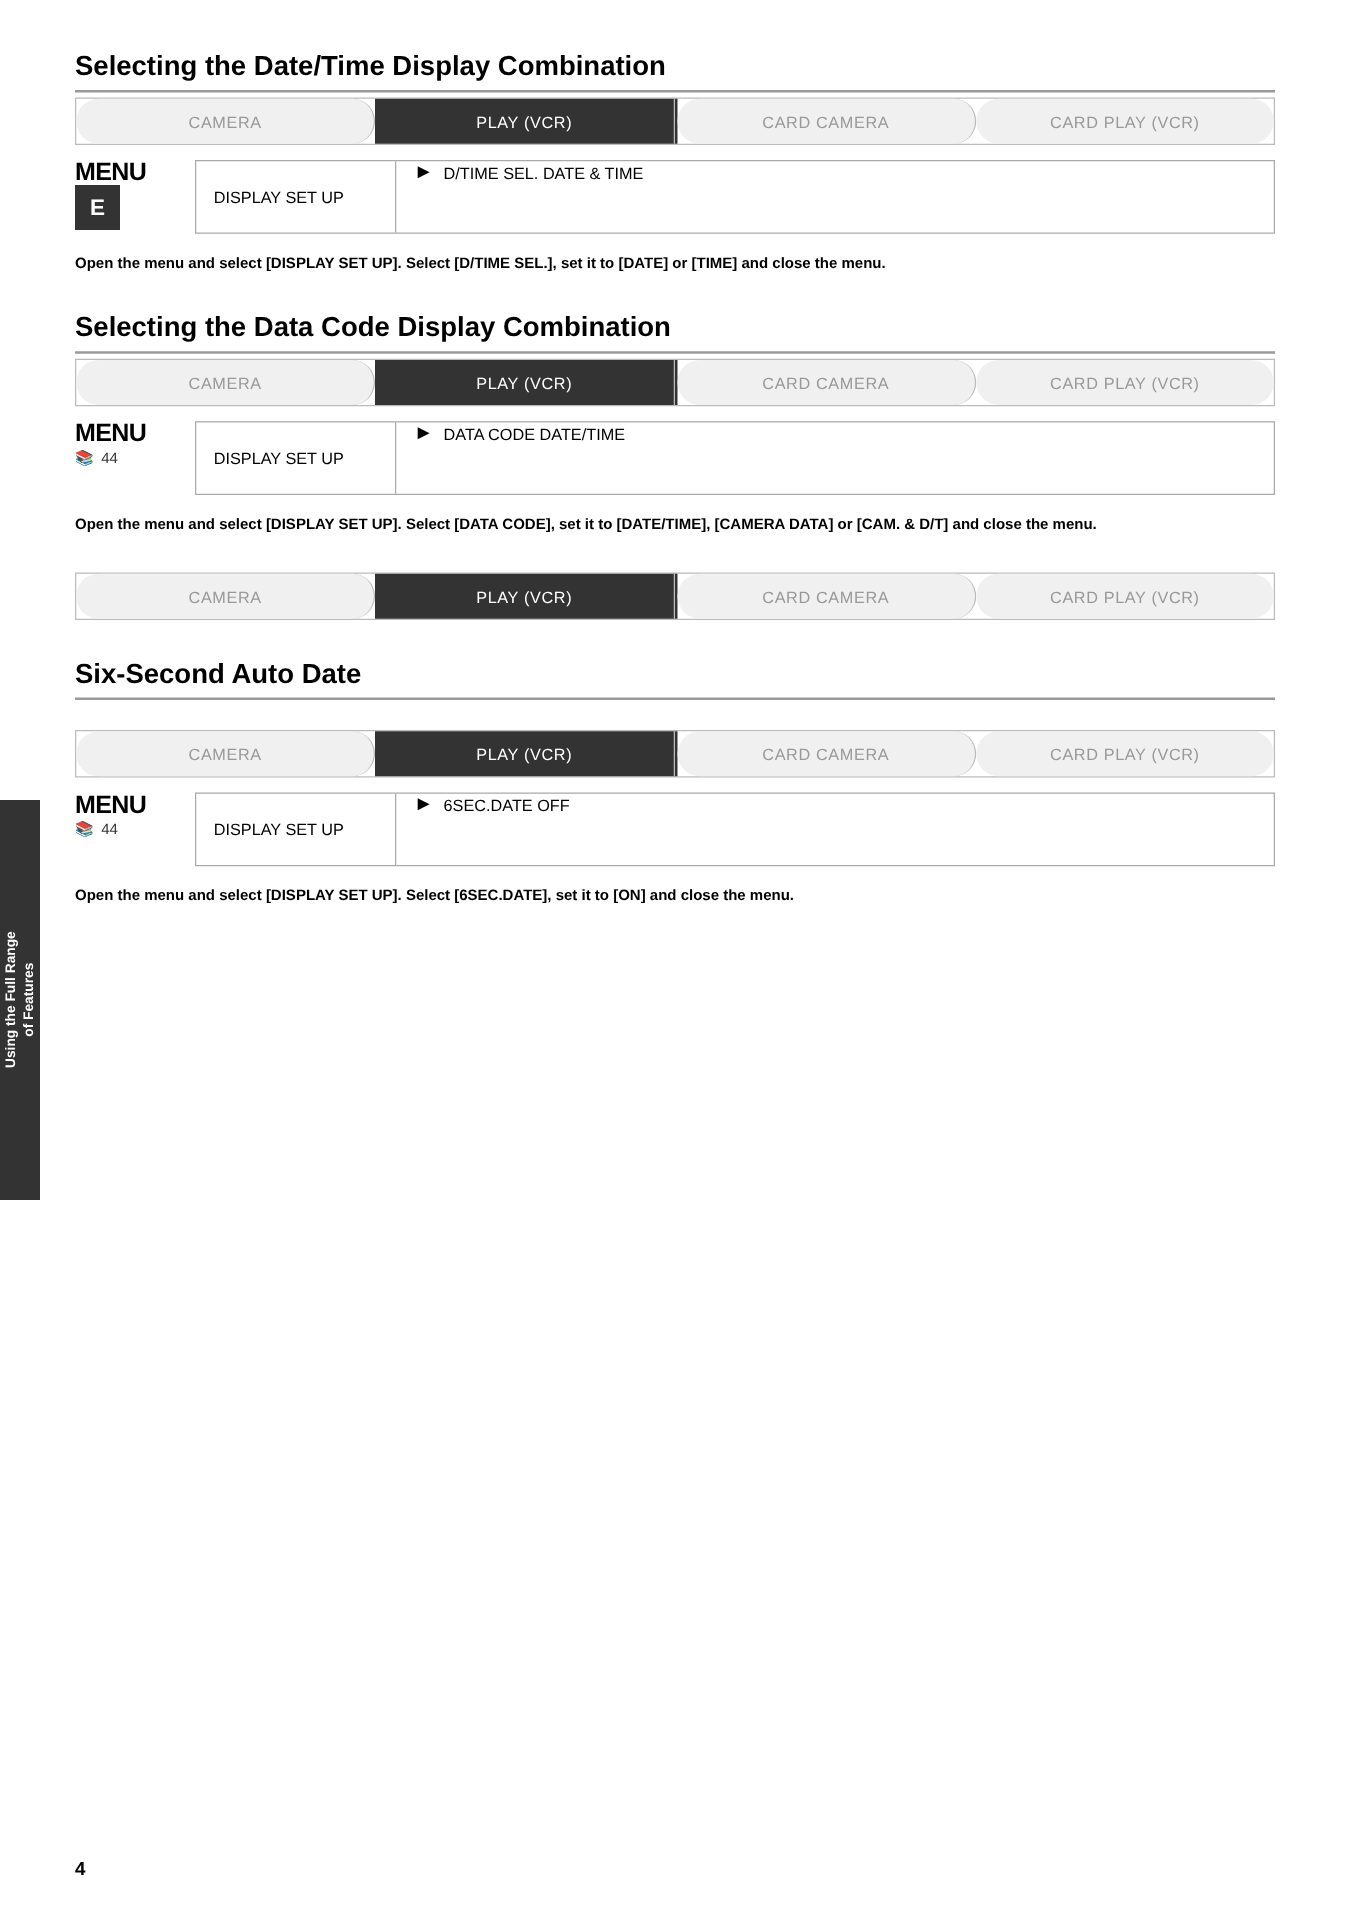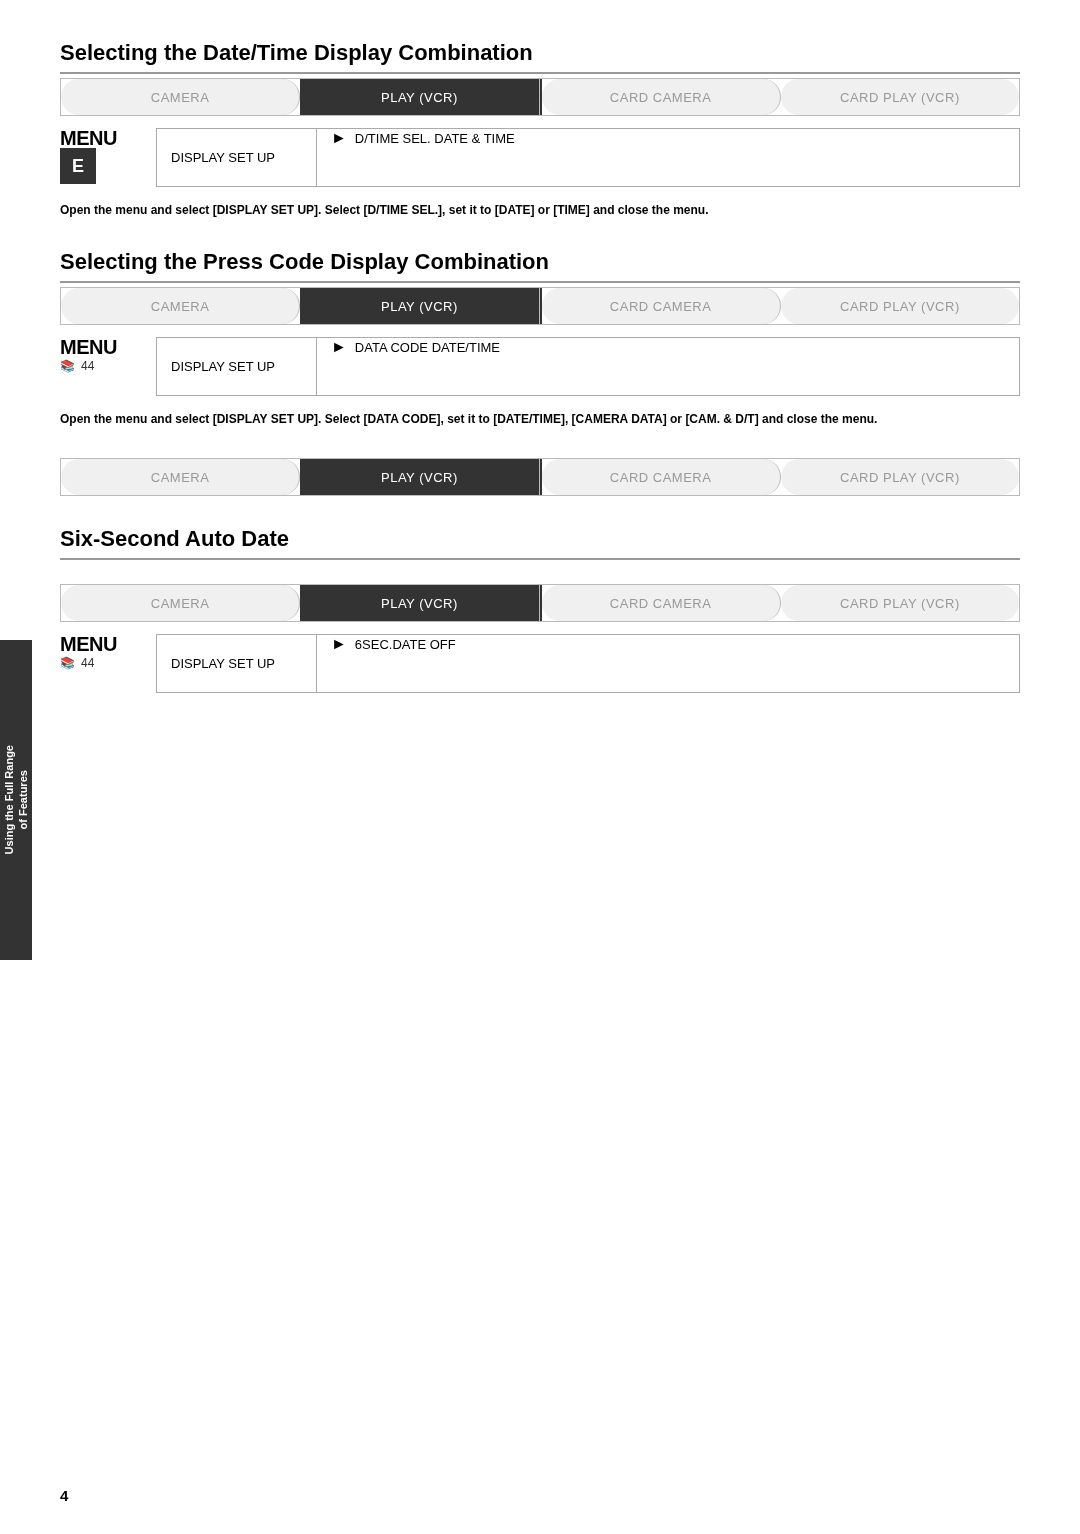--- a/index.html
+++ b/index.html
@@ -223,21 +223,21 @@
         <span class="arrow-icon">►</span>
         <span>D/TIME SEL. DATE &amp; TIME</span>
       </div>
     </div>
   </div>
 
   <p class="body-text"><b>Open the menu and select [DISPLAY SET UP]. Select [D/TIME SEL.], set it to [DATE] or [TIME] and close the menu.</b></p>
 </div>
 
 <div class="section">
-  <h2 class="section-title">Selecting the Press Code Display Combination</h2>
+  <h2 class="section-title">Selecting the Data Code Display Combination</h2>
 
   <div class="mode-bar">
     <div class="mode-cell mode-inactive">CAMERA</div>
     <div class="mode-cell mode-active">PLAY (VCR)</div>
     <div class="mode-divider"></div>
     <div class="mode-cell mode-inactive">CARD CAMERA</div>
     <div class="mode-cell mode-inactive">CARD PLAY (VCR)</div>
   </div>
 
   <div class="menu-row">
@@ -295,15 +295,16 @@
     </div>
     <div class="menu-content-box">
       <div class="menu-content-left">DISPLAY SET UP</div>
       <div class="menu-content-right">
         <span class="arrow-icon">►</span>
         <span>6SEC.DATE  OFF</span>
       </div>
     </div>
   </div>
 
+  <p class="body-text"><b>Open the menu and select [DISPLAY SET UP]. Select [6SEC.DATE], set it to [ON] and close the menu.</b></p>
 </div>
 
 <div class="page-number">4</div>
 
 </body></html>

